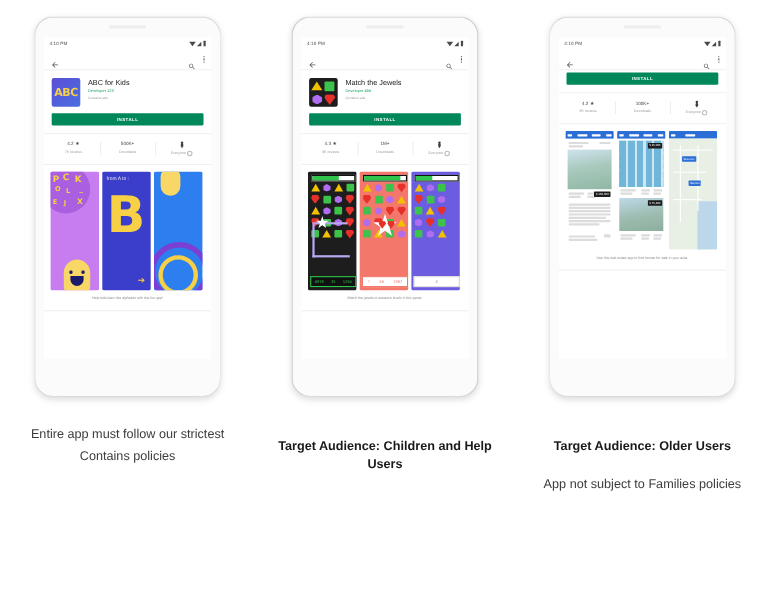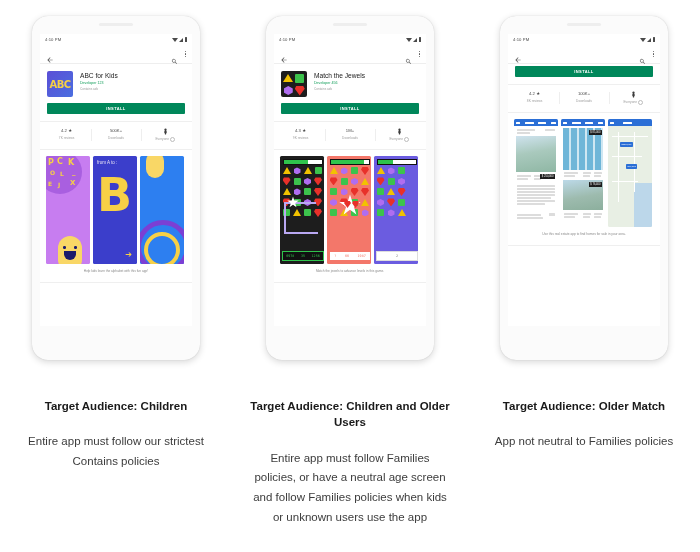--- a/index.html
+++ b/index.html
@@ -547,21 +547,20 @@
                 <div class="swirl"></div>
                 <div class="swirl2"></div>
               </div>
             </div>
             <div class="shot-caption">Help kids learn the alphabet with this fun app!</div>
           </div>
 
         </div>
       </div>
     </div>
-    <div class="cap-title">Target Audience: Children</div>
     <div class="cap-body">Entire app must follow our strictest Contains policies</div>
   </div>
 
   <div class="column col-2">
     <div class="phone-wrap">
       <div class="phone">
         <div class="phone-speaker"></div>
         <div class="screen">
 
           <div class="statusbar">
@@ -854,22 +853,21 @@
                 </div>
               </div>
 
             </div>
             <div class="shot-caption">Match the jewels to advance levels in this game.</div>
           </div>
 
         </div>
       </div>
     </div>
-    <div class="cap-title">Target Audience: Children and Older Users</div>
-    <div class="cap-body">Entire app must follow Families policies, or have a neutral age screen and follow Families policies when kids or unknown users use the app</div>
+    <div class="cap-title">Target Audience: Children and Help Users</div>
   </div>
 
   <div class="column col-3">
     <div class="phone-wrap">
       <div class="phone">
         <div class="phone-speaker"></div>
         <div class="screen">
 
           <div class="statusbar">
             <span class="status-time">4:10 PM</span>
@@ -1007,17 +1005,17 @@
                 </div>
               </div>
 
             </div>
             <div class="shot-caption">Use this real estate app to find homes for sale in your area.</div>
           </div>
 
         </div>
       </div>
     </div>
-    <div class="cap-title">Target Audience: Older Match</div>
-    <div class="cap-body">App not neutral to Families policies</div>
+    <div class="cap-title">Target Audience: Older Users</div>
+    <div class="cap-body">App not subject to Families policies</div>
   </div>
 
 </div>
 
 </body></html>

